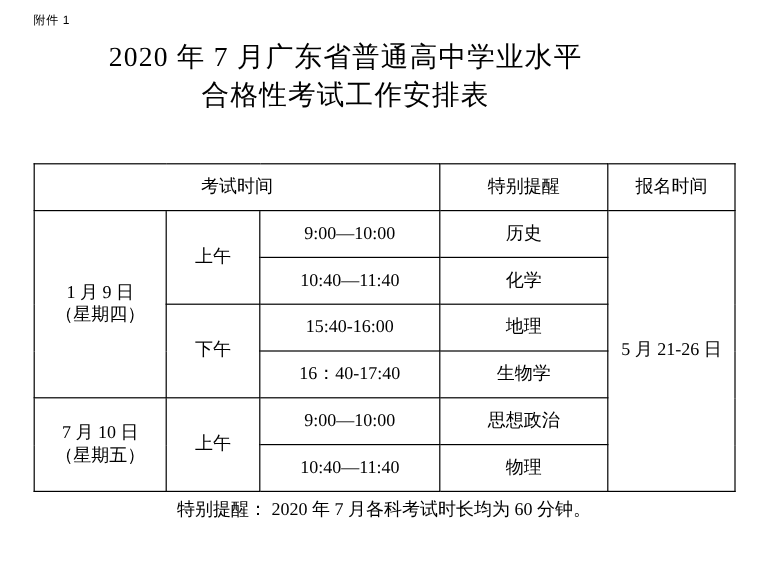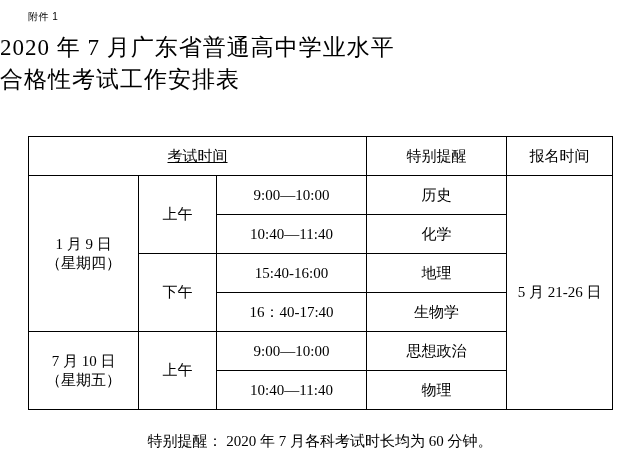--- a/index.html
+++ b/index.html
@@ -26,20 +26,21 @@
     top: 10px;
     font-family: "Liberation Sans", sans-serif;
     font-size: 10px;
     letter-spacing: 0.5px;
   }
   .doc-title {
     position: absolute;
     left: 0;
     top: 32px;
     width: 576px;
+    text-align: center;
     font-size: 23px;
     line-height: 32px;
     letter-spacing: 1px;
   }
   .doc-title .line {
     display: block;
     white-space: nowrap;
   }
   table.schedule {
     position: absolute;
@@ -57,28 +58,28 @@
     font-weight: normal;
     padding: 0;
     height: 38px;
     line-height: 19px;
   }
   .col-day    { width: 110px; }
   .col-half   { width: 78px; }
   .col-time   { width: 150px; }
   .col-sub    { width: 140px; }
   .col-reg    { width: 106px; }
-  .hdr-time   { font-size: 15px; text-decoration: underline; }
+  .hdr-time   { font-size: 15px; }
   .cell-two-line span {
     display: block;
   }
   .note {
     position: absolute;
     left: 0;
-    top: 432px;
+    top: 415px;
     width: 640px;
     text-align: center;
     font-size: 15px;
   }
 </style>
 </head>
 <body>
 
 <div class="page">
 

